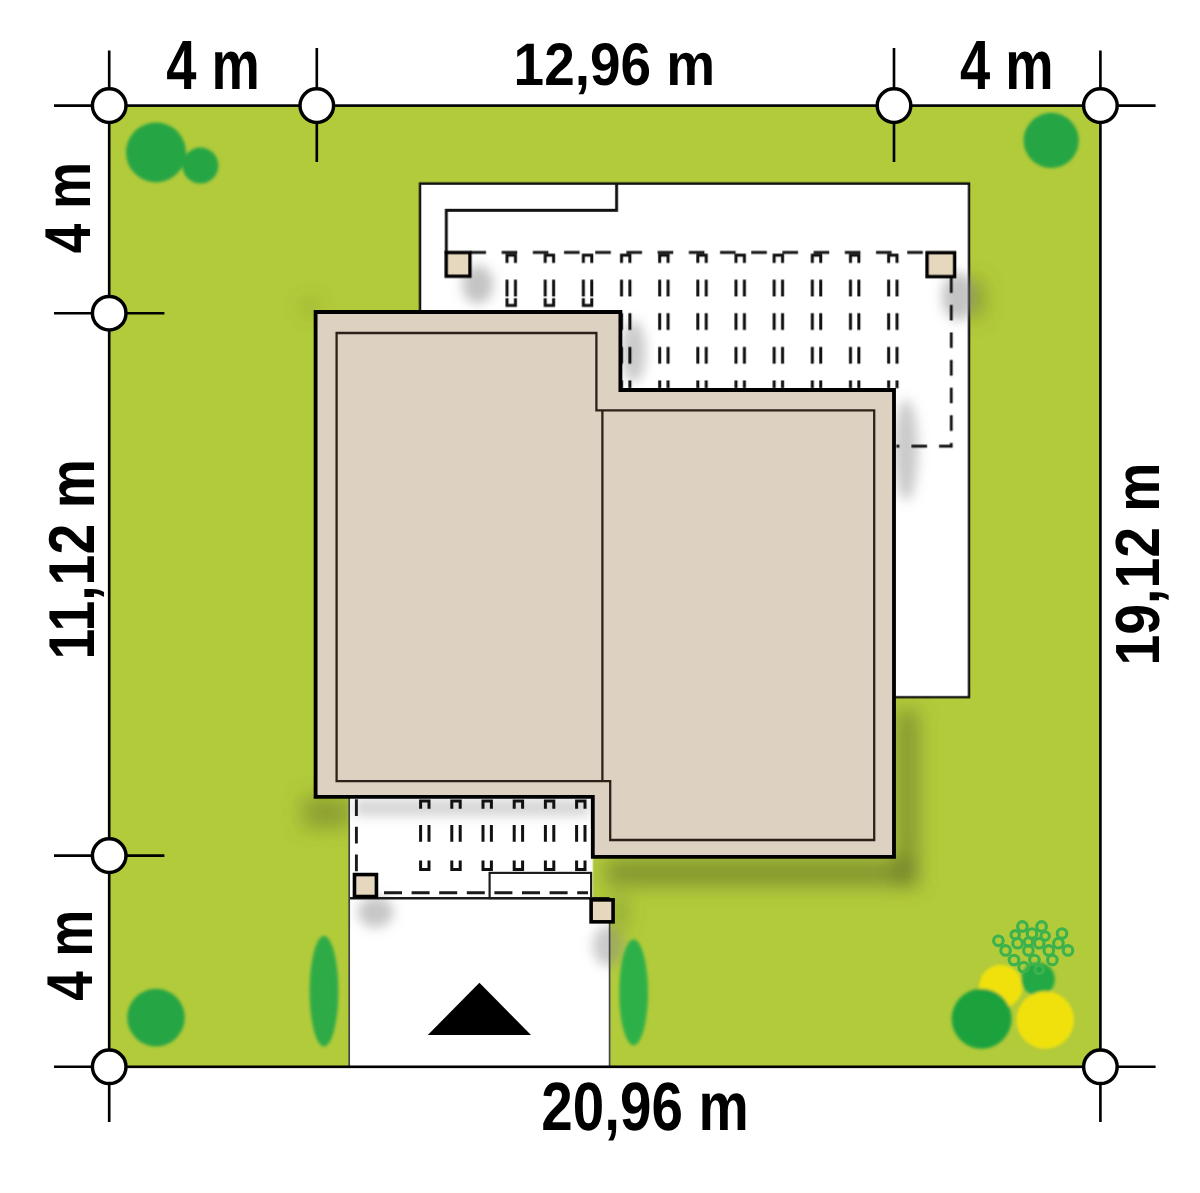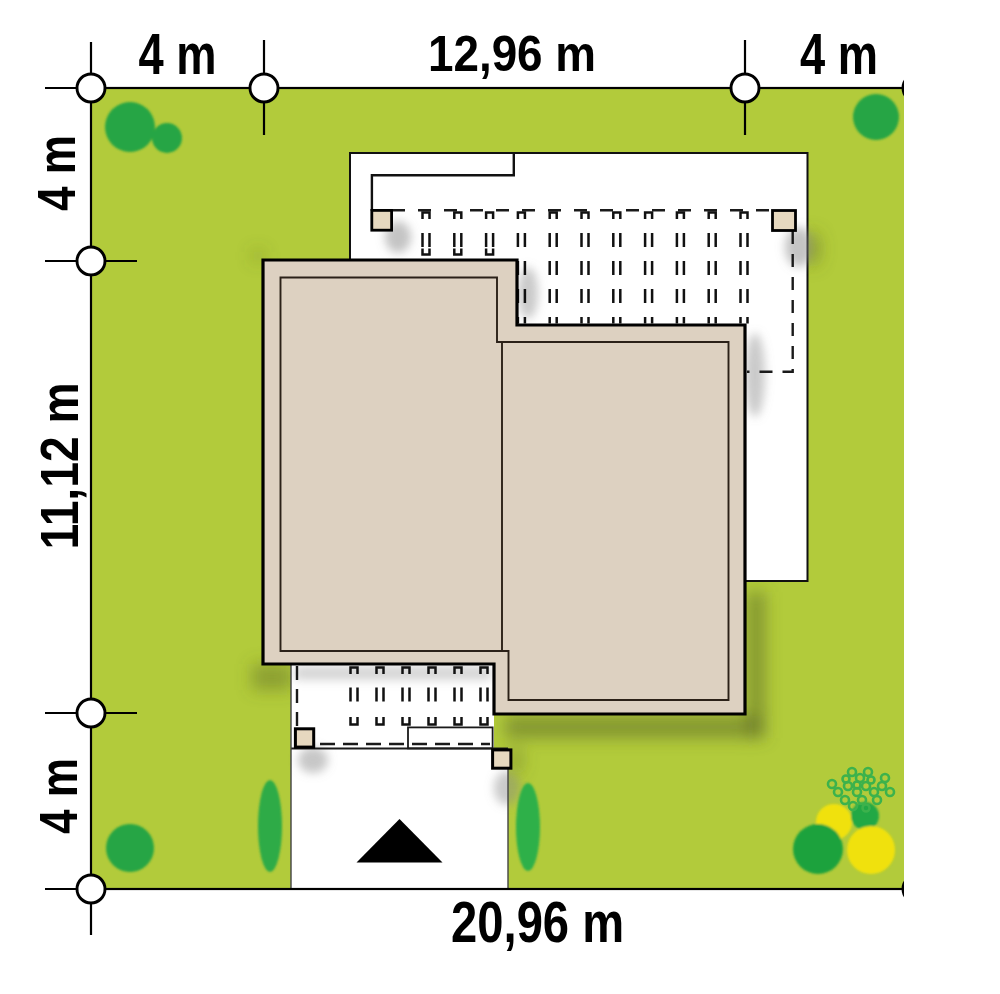--- a/index.html
+++ b/index.html
@@ -1,16 +1,16 @@
 <!DOCTYPE html>
 <html><head>
 <meta charset="utf-8">
 <style>
 html,body{margin:0;padding:0;background:#fff;}
-#page{position:relative;width:904px;height:994px;background:#fff;overflow:hidden;
+#page{position:relative;width:1000px;height:994px;background:#fff;overflow:hidden;
 font-family:"Liberation Sans", sans-serif;}
 svg{position:absolute;left:0;top:0;}
 text{font-family:"Liberation Sans", sans-serif;font-weight:bold;fill:#000;}
 </style>
 </head>
 <body>
 
 <div id="page">
 <svg width="1000" height="994" viewBox="0 0 1000 994">
 <defs>

